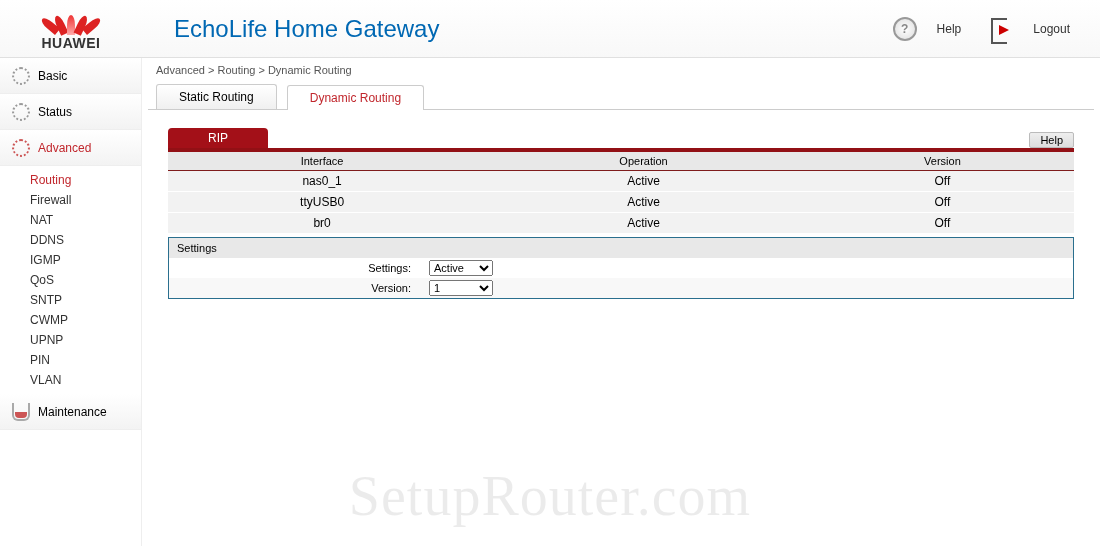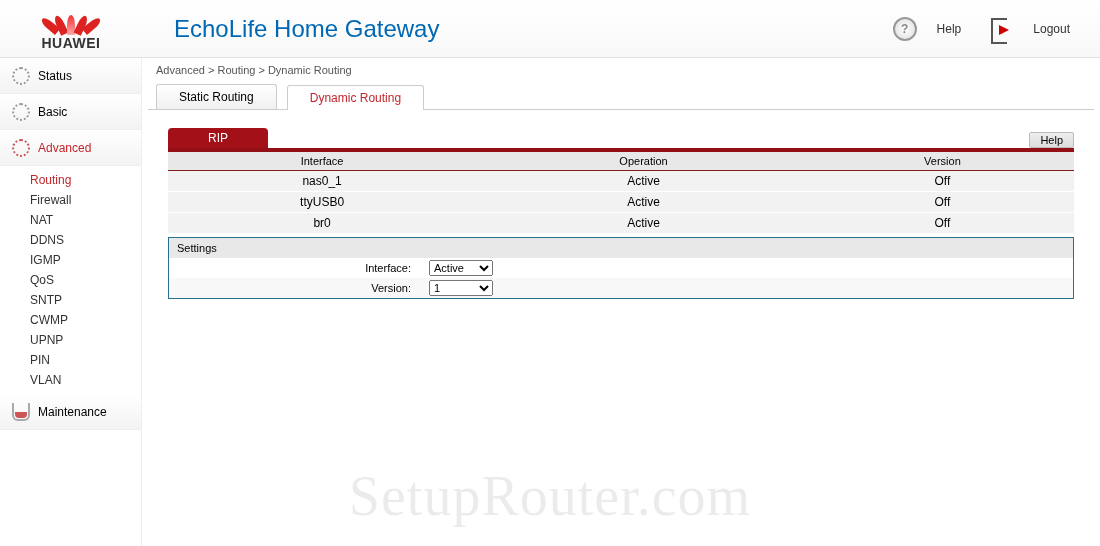--- a/index.html
+++ b/index.html
@@ -83,25 +83,25 @@
   <div class="app-title">EchoLife Home Gateway</div>
   <div class="help-icon">?</div>
   <span class="header-link">Help</span>
   <span class="logout-icon"></span>
   <span class="header-link">Logout</span>
 </div>
 
 <div class="sidebar">
   <div class="side-section">
     <span class="icn gear"></span>
-    <span>Status</span>
+    <span>Basic</span>
   </div>
   <div class="side-section">
     <span class="icn gear"></span>
-    <span>Basic</span>
+    <span>Status</span>
   </div>
   <div class="side-section active">
     <span class="icn gear red"></span>
     <span>Advanced</span>
   </div>
   <div class="submenu">
     <div class="sel">Routing</div>
     <div>Firewall</div>
     <div>NAT</div>
     <div>DDNS</div>
@@ -154,21 +154,21 @@
         <td>br0</td>
         <td>Active</td>
         <td>Off</td>
       </tr>
     </tbody>
       </table>
 
     <div class="settings-box">
       <div class="settings-title">Settings</div>
       <div class="form-row">
-        <div class="form-label">Interface:</div>
+        <div class="form-label">Settings:</div>
         <select>
           <option>Active</option>
         </select>
       </div>
       <div class="form-row alt">
         <div class="form-label">Version:</div>
         <select>
           <option>1</option>
         </select>
       </div>

